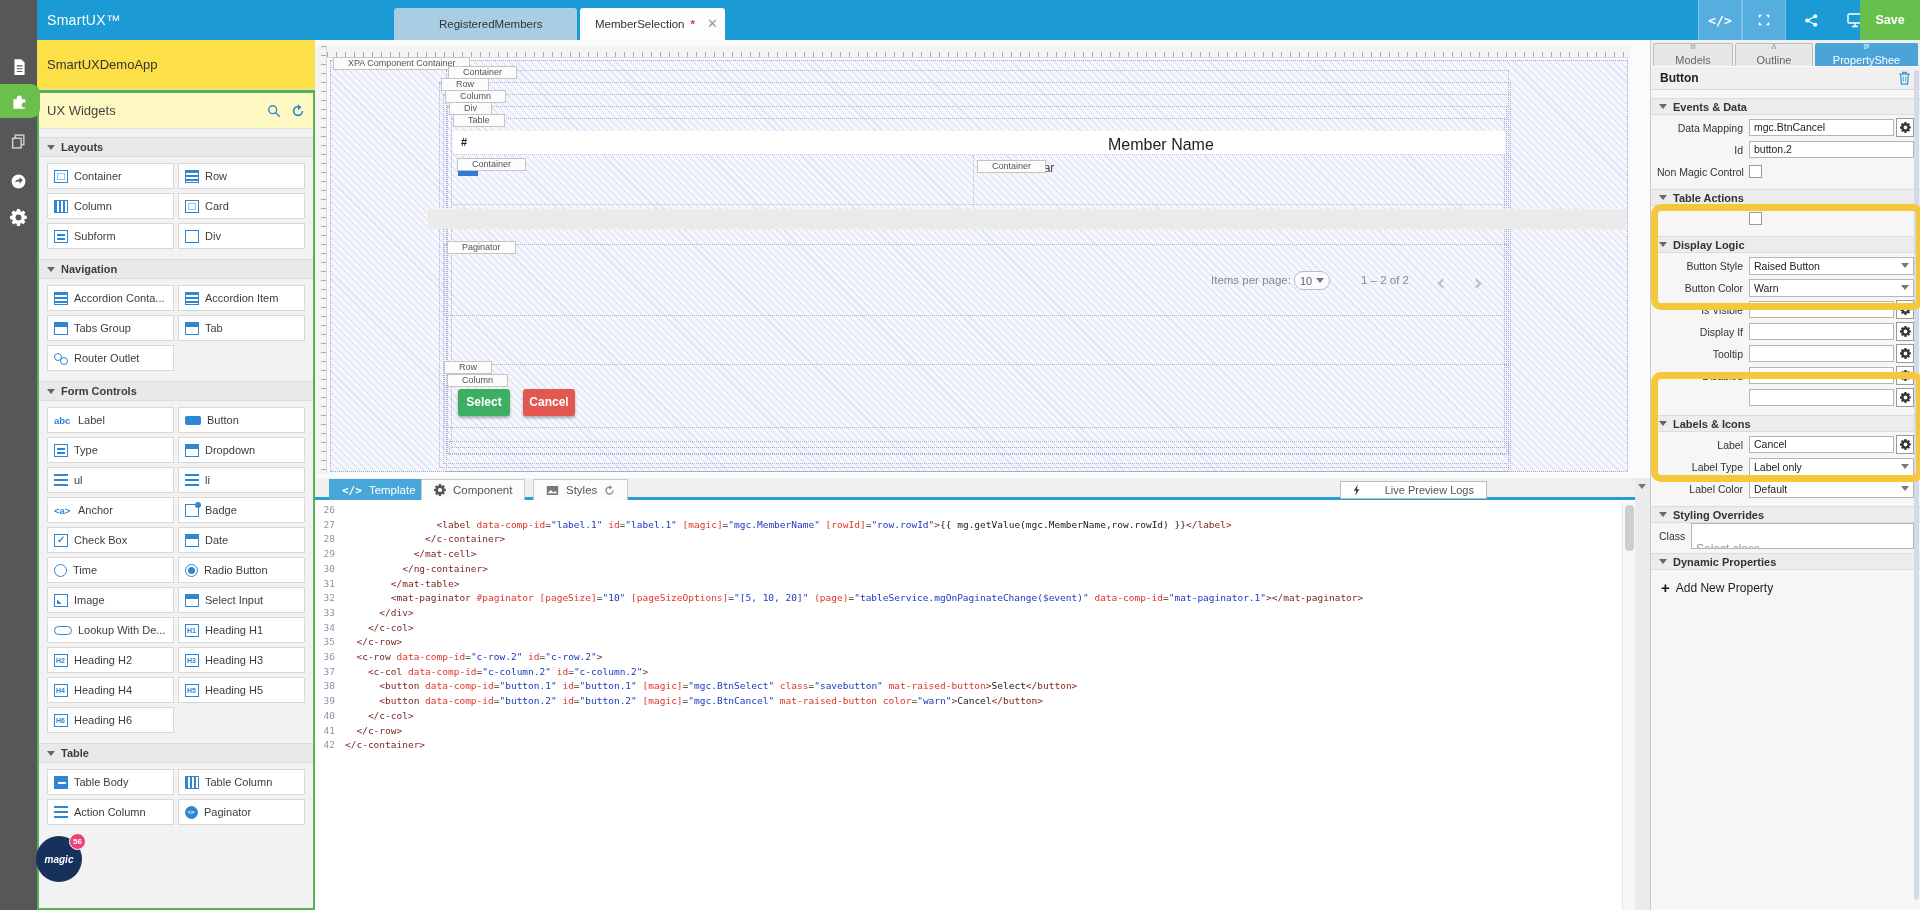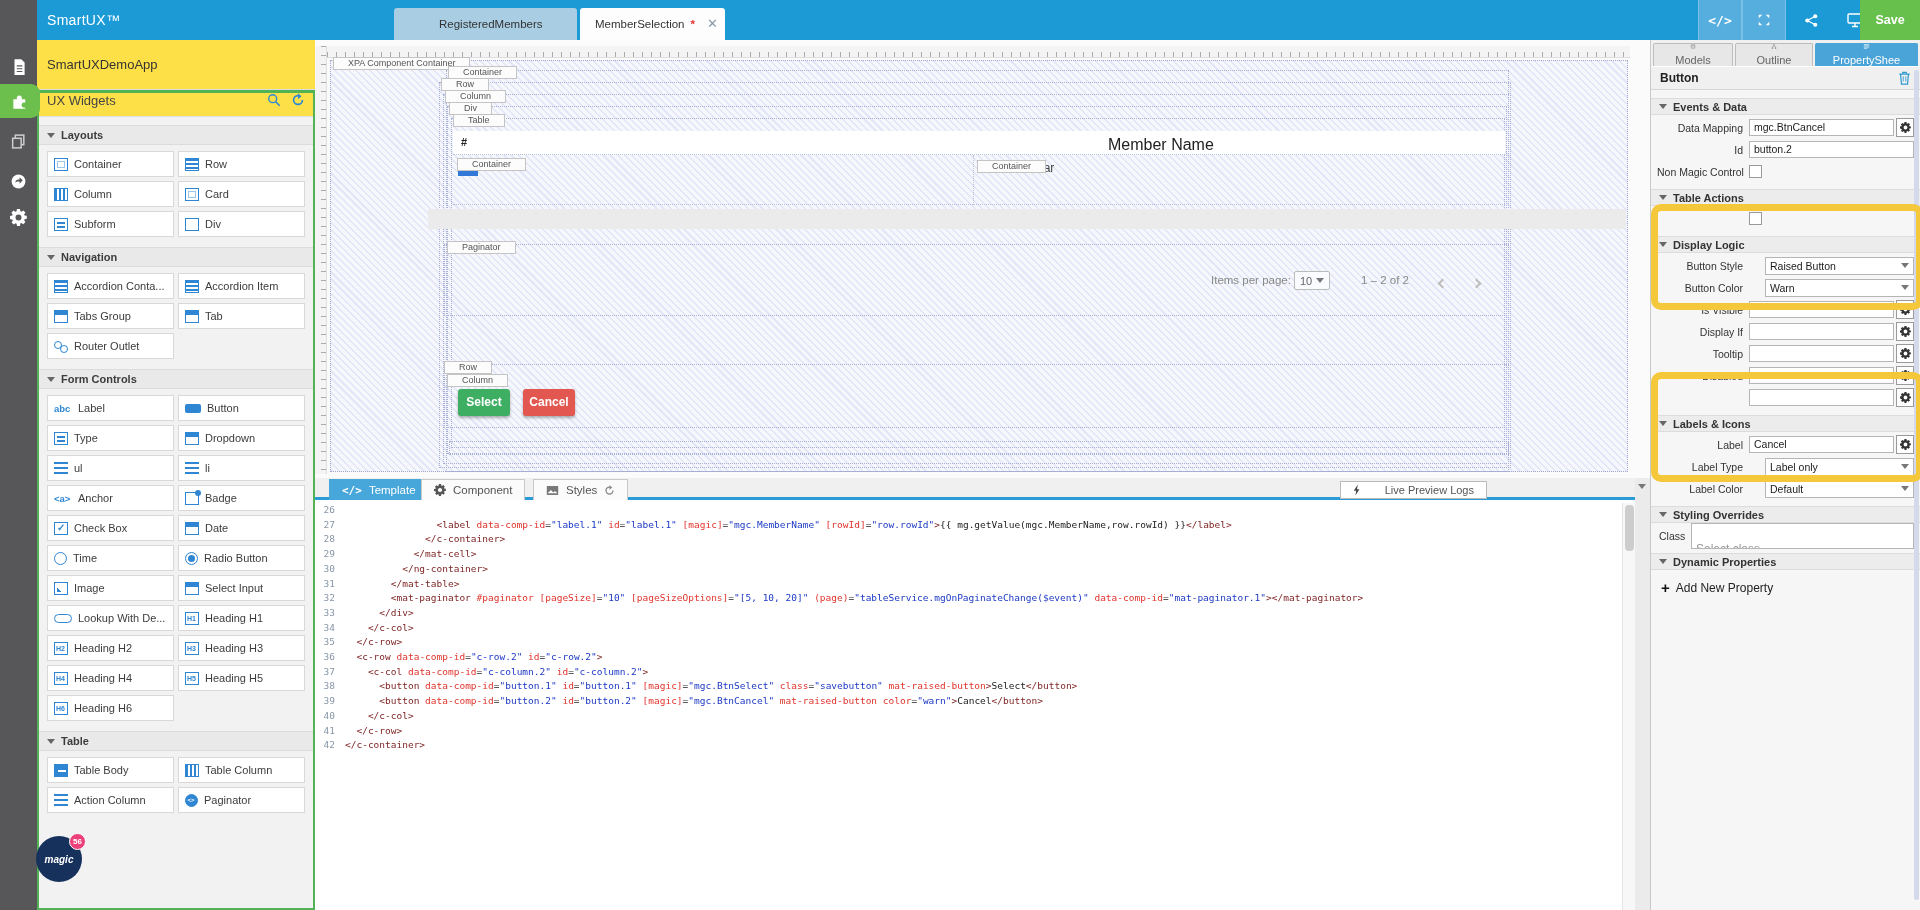--- a/index.html
+++ b/index.html
@@ -23,21 +23,21 @@
   .rail { position:absolute; left:0; top:0; width:37px; height:910px; background:#57575a; z-index:6; }
   .rail-item { position:absolute; left:0; width:37px; height:30px; display:flex; align-items:center; justify-content:center; }
   .rail-item.active { width:40px; height:34px; background:#6cbf4c; border-radius:0 9px 9px 0; }
   .magic-logo { position:absolute; left:36px; top:836px; width:46px; height:46px; border-radius:50%; background:#16325c; z-index:9; display:flex; align-items:center; justify-content:center; color:#fff; font-size:10px; font-weight:bold; font-style:italic; }
   .magic-badge { position:absolute; right:-4px; top:-3px; width:17px; height:17px; border-radius:50%; background:#ec407a; color:#fff; font-size:8px; font-weight:bold; font-style:normal; display:flex; align-items:center; justify-content:center; border:1px solid #fff; }
 
   
   .app-row { position:absolute; left:37px; top:40px; width:278px; height:50px; background:#fde047; border-bottom:1px solid #ddd; z-index:4; }
   .app-row span { position:absolute; left:10px; top:17px; font-size:13px; color:#333; }
   .sidebar { position:absolute; left:37px; top:90px; width:278px; bottom:0; background:#f2f2f2; border:2px solid #53b253; border-top:3px solid #53b253; overflow:hidden; z-index:4; }
-  .panel-head { height:24px; display:flex; align-items:flex-start; padding:0 8px; background:#fde047; border-bottom:1px solid #e0e0e0; }
+  .panel-head { height:36px; display:flex; align-items:center; padding:0 8px; background:#fef9c3; border-bottom:1px solid #e0e0e0; }
   .panel-head .t { font-size:13px; color:#444; flex:1; }
   .wsec-head { height:20px; display:flex; align-items:center; gap:6px; padding:0 8px; background:#e9e9e9; border-top:1px solid #dcdcdc; border-bottom:1px solid #dcdcdc; margin-top:8px; }
   .wsec-head .tri { width:0; height:0; border-left:4px solid transparent; border-right:4px solid transparent; border-top:5px solid #666; }
   .wsec-head .t { font-size:11px; font-weight:bold; color:#3c3c3c; }
   .wgrid { display:grid; grid-template-columns:1fr 1fr; gap:4px; padding:6px 8px 2px 8px; }
   .wcell { height:26px; background:#fff; border:1px solid #d8d8d8; display:flex; align-items:center; gap:6px; padding:0 6px; overflow:hidden; }
   .wcell .lbl { font-size:11px; color:#3c3c3c; white-space:nowrap; }
   
   .wi { width:14px; height:13px; border:1px solid #2f86d3; background:#fff; position:relative; flex:none; }
   .wi.dot::after { content:""; position:absolute; inset:2px; border:1px solid #9cc6ea; }
@@ -74,21 +74,21 @@
   .dbox { position:absolute; border:1px dotted #a9b2d6; }
   .thead-row { position:absolute; left:122px; top:70px; width:1052px; height:24px; background:#fff; border-bottom:1px dotted #b9c0dc; z-index:1; }
   .thead-row .hash { position:absolute; left:8px; top:5px; font-size:11px; font-weight:bold; color:#222; }
   .thead-row .mname { position:absolute; left:655px; top:5px; font-size:16px; font-weight:normal; color:#222; }
   .trow { position:absolute; left:122px; top:94px; width:1052px; height:50px; border-bottom:1px dotted #b9c0dc; z-index:1; }
   .cell-div { position:absolute; left:520px; top:0; width:0; height:50px; border-left:1px dotted #b9c0dc; }
   .selbar { position:absolute; left:5px; top:16px; width:20px; height:5px; background:#3079d8; }
   .rowtext { position:absolute; left:556px; top:6px; font-size:12px; color:#444; }
   .graystrip { position:absolute; left:97px; top:148px; width:1198px; height:20px; background:#ebebeb; z-index:1; }
   .pagctl { position:absolute; top:213px; height:20px; font-size:11.5px; color:#888; z-index:2; }
-  .pag-select { position:absolute; left:963px; top:210px; width:36px; height:19px; border:1px solid #bbb; border-radius:2px; background:#fafbff; color:#666; font-size:11px; display:flex; align-items:center; justify-content:center; gap:4px; z-index:2; }
+  .pag-select { position:absolute; left:963px; top:210px; width:36px; height:19px; border:1px solid #bbb; border-radius:9px; background:#fafbff; color:#666; font-size:11px; display:flex; align-items:center; justify-content:center; gap:4px; z-index:2; }
   .caret { width:0; height:0; border-left:4px solid transparent; border-right:4px solid transparent; border-top:5px solid #777; display:inline-block; }
   .chev { display:inline-block; width:7px; height:7px; border-left:2px solid #bdbdbd; border-bottom:2px solid #bdbdbd; }
   .chev.l { transform:rotate(45deg); } .chev.r { transform:rotate(225deg); }
   .mat-btn { position:absolute; width:52px; height:27px; border-radius:3px; color:#fff; font-size:12px; font-weight:bold; text-align:center; line-height:27px; box-shadow:0 2px 3px rgba(0,0,0,.3); z-index:3; }
 
   
   .editor { position:absolute; left:315px; top:478px; width:1335px; height:432px; background:#fff; }
   .etabbar { position:absolute; left:0; top:0; right:0; height:22px; background:#f0f0f0; border-bottom:3px solid #2b9bd6; }
   .etab { position:absolute; top:1px; height:21px; display:flex; align-items:center; gap:7px; padding:0 12px; font-size:11.5px; border:1px solid #c9c9c9; border-bottom:none; background:#fbfbfb; color:#555; }
   .etab.active { background:#47a7da; color:#fff; border-color:#47a7da; }
@@ -113,21 +113,21 @@
   .psec-head { height:17px; margin-top:8px; background:#ececec; border-top:1px solid #dcdcdc; border-bottom:1px solid #dcdcdc; display:flex; align-items:center; gap:6px; padding:0 8px; }
   .psec-head .tri { width:0; height:0; border-left:4px solid transparent; border-right:4px solid transparent; border-top:5px solid #666; }
   .psec-head .t { font-size:11px; font-weight:bold; color:#333; }
   .prow { display:flex; align-items:center; margin:3px 6px 0 6px; height:19px; }
   .plabel { width:92px; text-align:right; font-size:10.5px; color:#333; padding-right:6px; flex:none; white-space:nowrap; }
   .prow.lgrow .plabel { width:34px; text-align:left; padding-left:2px; }
   .pinput { flex:1; height:17px; border:1px solid #b5b5b5; background:#fff; font-size:10.5px; color:#222; padding:1px 4px; overflow:hidden; white-space:nowrap; }
   .pinput.lg { height:26px; font-size:12px; padding-top:18px; }
   .pinput.ph { color:#999; }
   .pgear { width:18px; height:19px; border:1px solid #9a9a9a; background:#fff; margin-left:2px; display:flex; align-items:center; justify-content:center; flex:none; }
-  .pselect { flex:1; height:18px; border:1px solid #b5b5b5; background:#fff; font-size:10.5px; color:#222; padding:1px 4px; display:flex; align-items:center;margin-left:16px; }
+  .pselect { flex:1; height:18px; border:1px solid #b5b5b5; background:#fff; font-size:10.5px; color:#222; padding:1px 4px; display:flex; align-items:center; }
   .pselect span { flex:1; }
   .pcheck { width:13px; height:13px; border:1px solid #999; background:#fff; }
   .plink { gap:6px; margin-top:8px; padding-left:4px; }
   .plusicon { font-size:15px; font-weight:bold; color:#111; }
   .plinktext { font-size:12px; color:#222; }
   .rscroll { position:absolute; right:1px; top:30px; width:5px; height:830px; background:#d5d9ec; border-radius:3px; }
 
   .yr { position:absolute; border:7px solid #f4c83a; border-radius:10px; z-index:50; pointer-events:none; }
 </style>
 </head>

